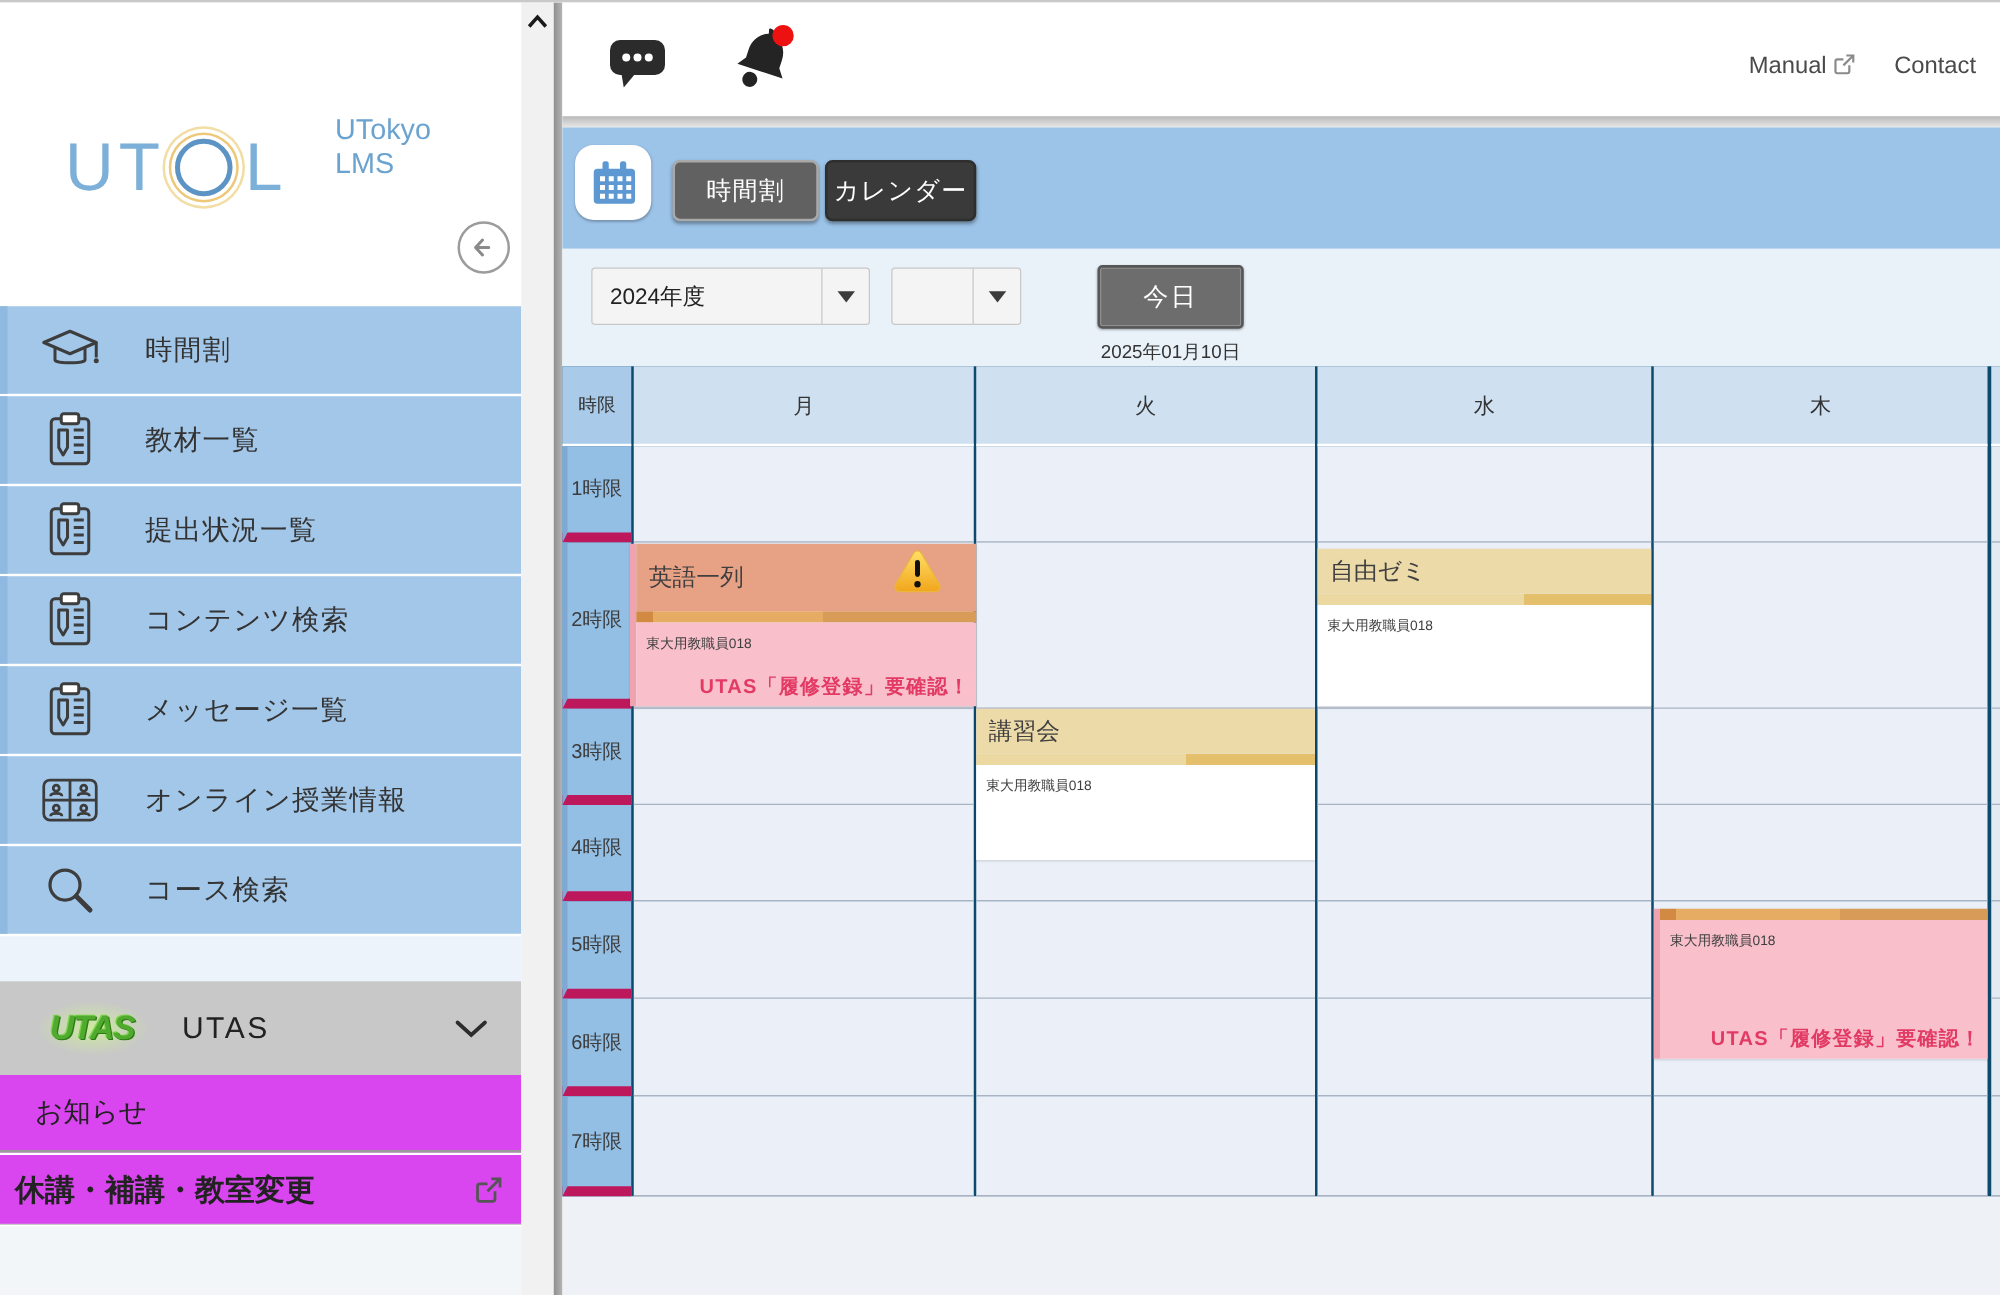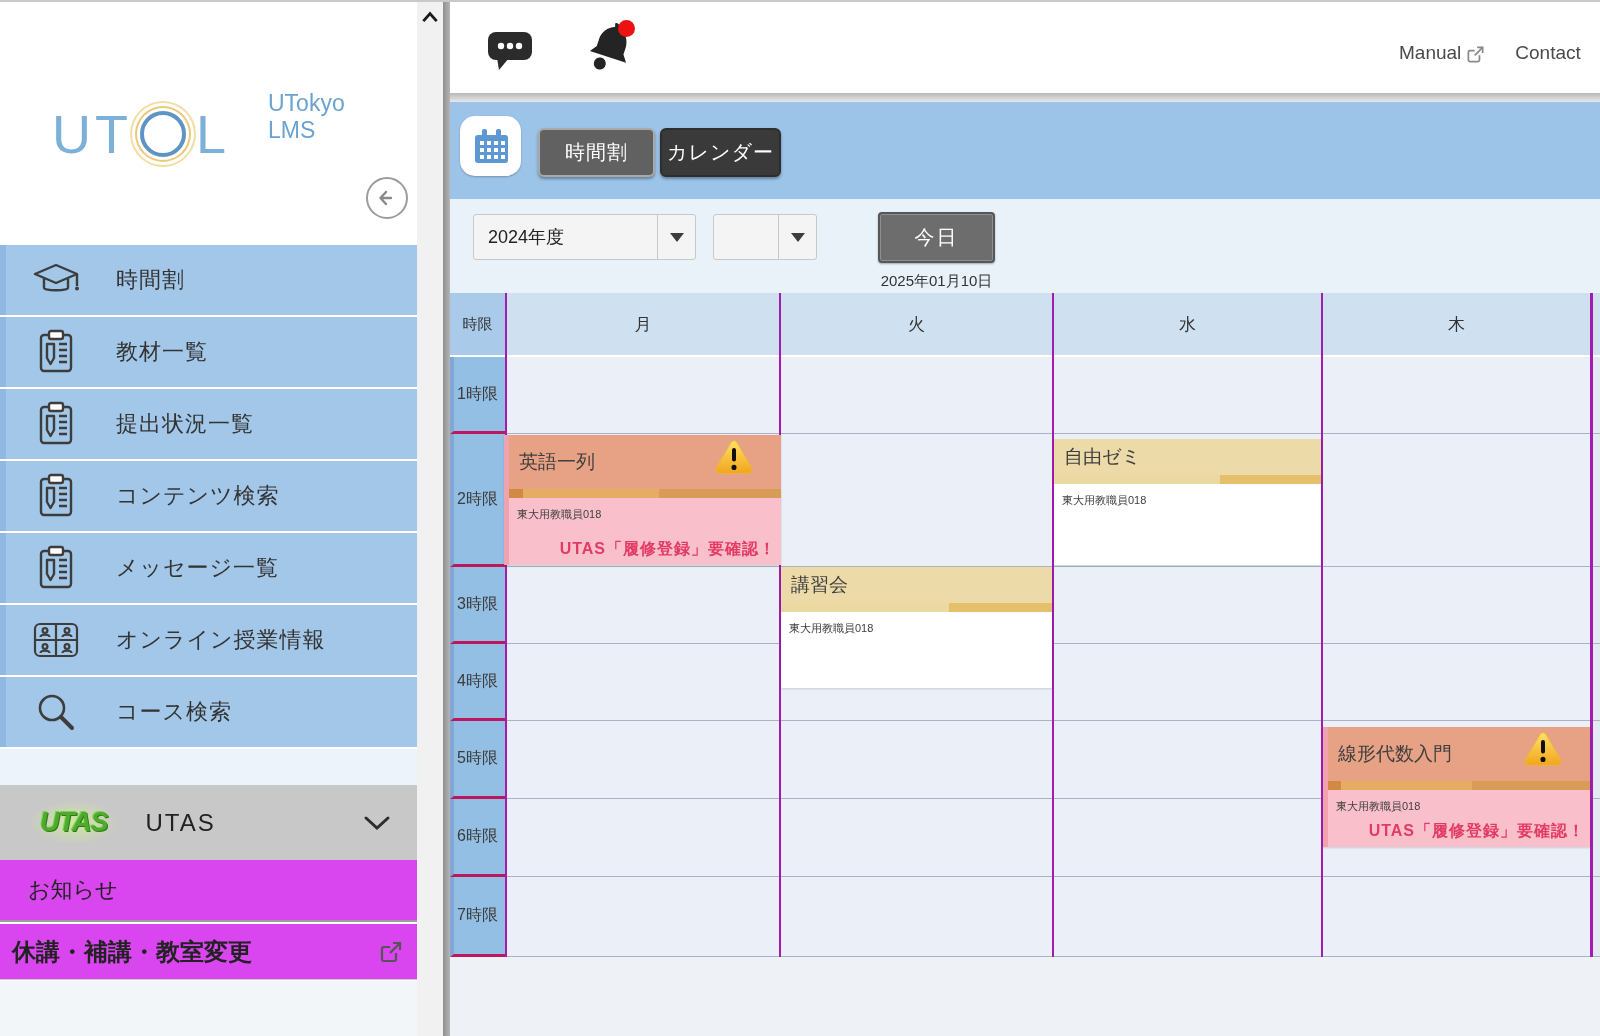--- a/index.html
+++ b/index.html
@@ -63,21 +63,21 @@
   .vdivider { position:absolute; left:443px; top:0; width:7px; height:1036px; background:linear-gradient(to right,#8f8f8f,#b5b5b5); }
 
   
   .content { position:absolute; left:450px; top:0; width:1150px; height:1036px; background:#eef1f6; }
   .topbar { position:absolute; left:0; top:0; width:1150px; height:91px; background:#fff; }
   .topbar-edge { position:absolute; left:0; top:91px; width:1150px; height:9px; background:linear-gradient(#b9b9b9,#e8e8e8); }
   .chat-btn { position:absolute; left:36px; top:26px; cursor:pointer; }
   .bell-btn { position:absolute; left:134px; top:16px; cursor:pointer; transform:rotate(10deg); }
   .bell-dot { position:absolute; left:168px; top:18px; width:17px; height:17px; border-radius:50%; background:#ee1111; }
   .topbar-links { position:absolute; left:949px; top:40px; display:flex; align-items:center; font-size:19px; color:#4a4a4a; white-space:nowrap; }
-  .tb-link { display:flex; align-items:flex-end; gap:5px; cursor:pointer; }
+  .tb-link { display:flex; align-items:flex-start; gap:5px; cursor:pointer; }
   .tb-gap { width:30px; }
 
   .blueband { position:absolute; left:0; top:100px; width:1150px; height:97px; background:#9cc4e8; }
   .calbtn {
     position:absolute; left:10px; top:14px; width:61px; height:60px; background:#fff; border-radius:15px;
     display:flex; align-items:center; justify-content:center; cursor:pointer;
     box-shadow:0 1px 2px rgba(0,0,0,.25);
   }
   .viewtab {
     position:absolute; top:26px; height:49px; border-radius:6px; color:#fff; font-size:20px;
@@ -100,25 +100,25 @@
   .today-btn {
     position:absolute; left:428px; top:13px; width:117px; height:51px;
     background:#6d6d6d; border:2px solid #575757; border-radius:4px;
     box-shadow: inset 0 0 0 1px #8f8f8f, 0 1px 2px rgba(0,0,0,.3);
     color:#fff; font-size:20px; letter-spacing:2px;
     display:flex; align-items:center; justify-content:center; cursor:pointer;
   }
   .today-date { position:absolute; left:408px; top:73px; width:157px; text-align:center; font-size:15px; color:#333; }
 
   
-  .grid-area { position:absolute; left:0; top:291px; width:1150px; height:664px; background:#a21caf; }
+  .grid-area { position:absolute; left:0; top:291px; width:1150px; height:664px; background:#0c4a6e; }
   .corner { position:absolute; left:0; top:0; width:55px; height:64px; background:#a9cbe9; border-bottom:2px solid #fff;
             display:flex; align-items:center; justify-content:center; font-size:15px; color:#333; }
   .timecol { position:absolute; left:0; top:64px; width:55px; }
-  .tcell { background:#93bfe5; border-bottom:3px solid #be185d; border-left:4px solid #7fa8d2;
+  .tcell { background:#93bfe5; border-bottom:8px solid #be185d; border-left:4px solid #7fa8d2;
            display:flex; align-items:center; font-size:16px; color:#3c3c3c; padding-left:3px; }
   .dayhead { position:absolute; top:0; height:64px; background:#cfe1f1; border-bottom:2px solid #fff;
              display:flex; align-items:center; justify-content:center; font-size:17px; color:#333; }
   .dh1 { left:57px;  width:272px; }
   .dh2 { left:331px; width:271px; }
   .dh3 { left:604px; width:267px; }
   .dh4 { left:873px; width:267px; }
   .dh5 { left:1143px; width:7px; }
   .daycol { position:absolute; top:64px; }
   .dc1 { left:57px;  width:272px; }
@@ -490,30 +490,20 @@
         <div class="ev-header">
           <span>自由ゼミ</span>
         </div>
         <div class="ev-strip"></div>
         <div class="ev-body">
           <div class="ev-instructor">東大用教職員018</div>
         </div>
       </div>
 
       <div class="event alert e4">
-        <div class="ev-header">
-          <span>線形代数入門</span>
-          <span class="warn-icon">
-            <svg width="42" height="38" viewBox="0 0 44 42">
-              <path d="M22 3 C23.5 3 24.8 3.9 25.5 5.2 L41.5 33 C43 35.8 41 39 37.8 39 L6.2 39 C3 39 1 35.8 2.5 33 L18.5 5.2 C19.2 3.9 20.5 3 22 3 Z" fill="url(#warnGrad)" stroke="#e9b83a" stroke-width="1"></path>
-              <rect x="19.8" y="11" width="4.4" height="15" rx="2.2" fill="#101010"></rect>
-              <circle cx="22" cy="32.5" r="2.8" fill="#101010"></circle>
-            </svg>
-          </span>
-        </div>
         <div class="ev-strip"></div>
         <div class="ev-body">
           <div class="ev-instructor">東大用教職員018</div>
           <div class="ev-note">UTAS「履修登録」要確認！</div>
         </div>
       </div>
 
     </div>
   </div>
 </div>

